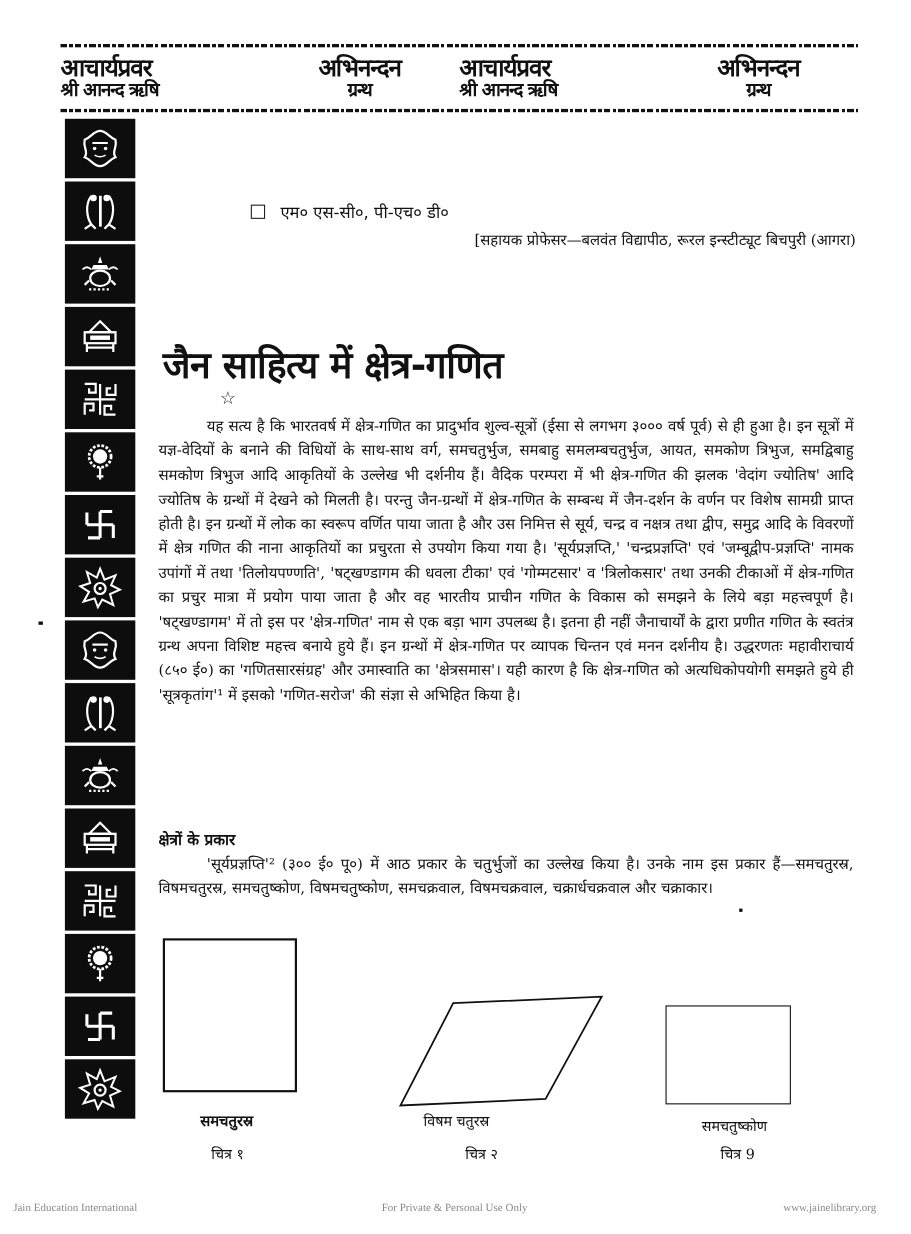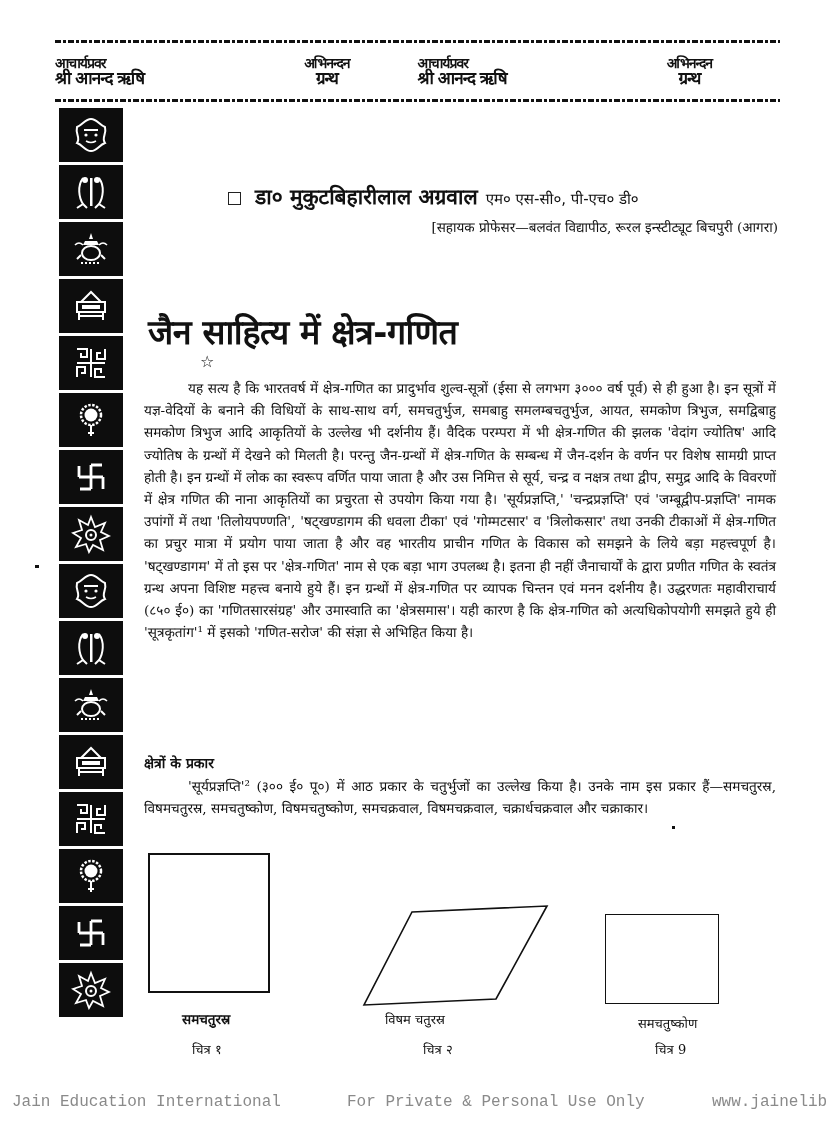--- a/index.html
+++ b/index.html
@@ -8,21 +8,21 @@
 
   
   .banner { position:absolute; left:55px; top:40px; width:725px; height:62px; }
   .banner-rule { position:absolute; left:0; width:100%; height:3px;
      background:repeating-linear-gradient(90deg,#111 0 6px,#fff 6px 8px,#111 8px 11px,#fff 11px 13px); }
   .banner-rule.top { top:0; }
   .banner-rule.bot { bottom:0; }
   .banner-inner { position:absolute; top:5px; bottom:5px; left:0; right:0; display:flex; }
   .banner-block { flex:1; display:flex; flex-direction:column; justify-content:center;
      line-height:1; font-weight:bold; color:#111; letter-spacing:-1px; }
-  .banner-block .l1 { font-size:14px; font-family:"DejaVu Sans", sans-serif; font-weight:900; }
+  .banner-block .l1 { font-size:22px; font-family:"DejaVu Sans", sans-serif; font-weight:900; }
   .banner-block .l2 { font-size:17px; font-family:"DejaVu Sans", sans-serif; font-weight:900; }
   .banner-block.alt { align-items:center; }
 
   
   .strip { position:absolute; left:59px; top:108px; width:64px; display:flex; flex-direction:column; gap:3px; }
   .tile { width:64px; height:54px; background:#0d0d0d; display:flex; align-items:center; justify-content:center; }
   .tile svg { width:40px; height:40px; }
 
   
   .author { position:absolute; left:228px; top:182px; width:550px; }
@@ -37,21 +37,21 @@
   .star { position:absolute; left:200px; top:352px; font-size:16px; }
 
   
   .body { position:absolute; left:144px; top:377px; width:632px; font-size:13.6px; line-height:22.2px; text-align:justify; font-family:"DejaVu Serif", serif; }
   .body p { margin:0; text-indent:44px; text-align-last:left; }
   .sect-head { position:absolute; left:144px; top:753px; font-size:14px; font-weight:bold; }
   .body2 { position:absolute; left:144px; top:775px; width:632px; font-size:13.6px; line-height:22.2px; text-align:justify; font-family:"DejaVu Serif", serif; }
   .body2 p { margin:0; text-indent:44px; }
 
   
-  .footer { position:absolute; top:1093px; font-size:16px; color:#8a8a8a; font-family:Liberation Mono, monospace; }
+  .footer { position:absolute; top:1093px; font-size:10px; color:#8a8a8a; font-family:Liberation Serif, serif; }
   .dot { position:absolute; width:4px; height:3px; background:#111; }
 </style>
 </head>
 <body>
 
 <div class="banner">
   <div class="banner-rule top"></div>
   <div class="banner-inner">
     <div class="banner-block">
       <span class="l1">आचार्यप्रवर</span>
@@ -194,21 +194,20 @@
         <circle cx="20" cy="21" r="1.5" fill="#fff"></circle>
       </svg>
   </div>
 </div>
 
 <div class="dot" style="left:35px; top:565px;"></div>
 
 <div class="author">
   <div class="author-line">
     <span class="bullet-box"></span>
-    <span class="author-name">डा० मुकुटबिहारीलाल अग्रवाल</span>
     <span class="author-deg">एम० एस-सी०, पी-एच० डी०</span>
   </div>
   <div class="affil">
     <div>[सहायक प्रोफेसर—बलवंत विद्यापीठ, रूरल इन्स्टीट्यूट बिचपुरी (आगरा)</div>
   </div>
 </div>
 
 <div class="title">जैन साहित्य में क्षेत्र-गणित</div>
 <div class="star">☆</div>
 

